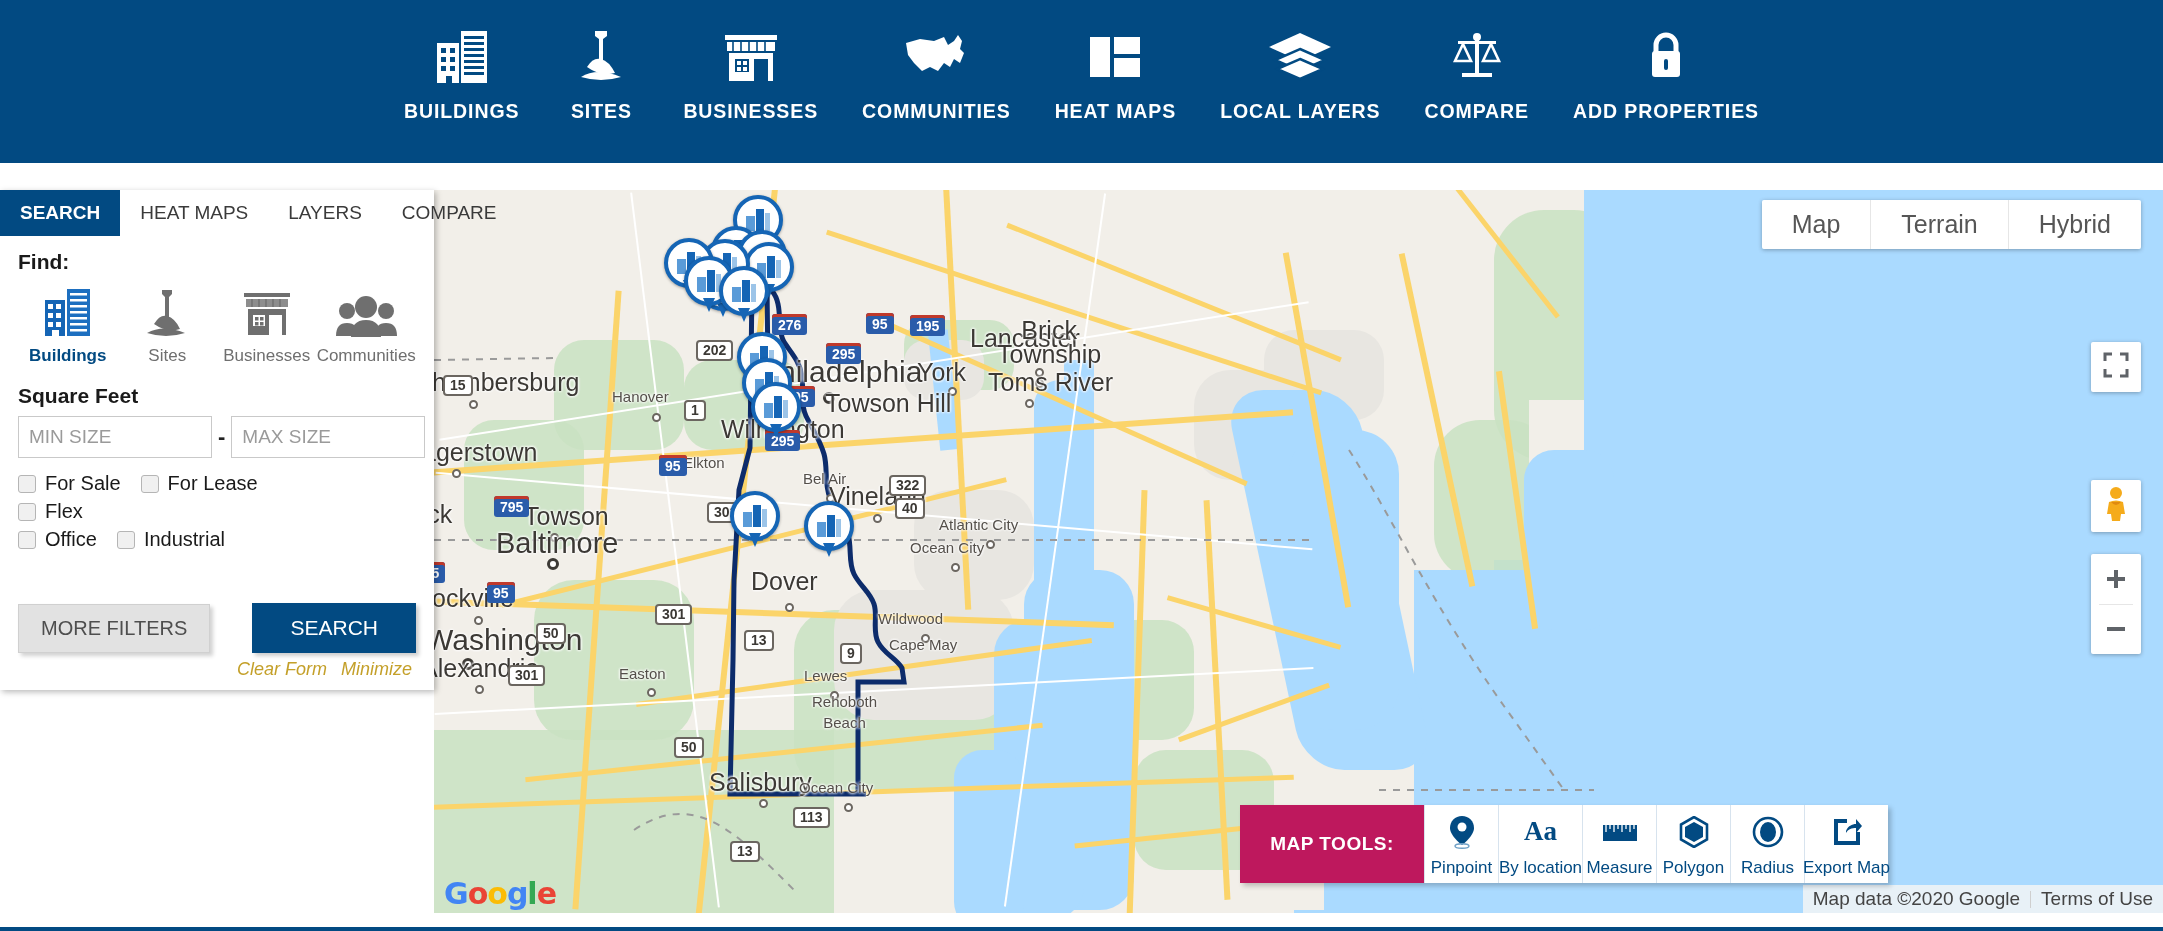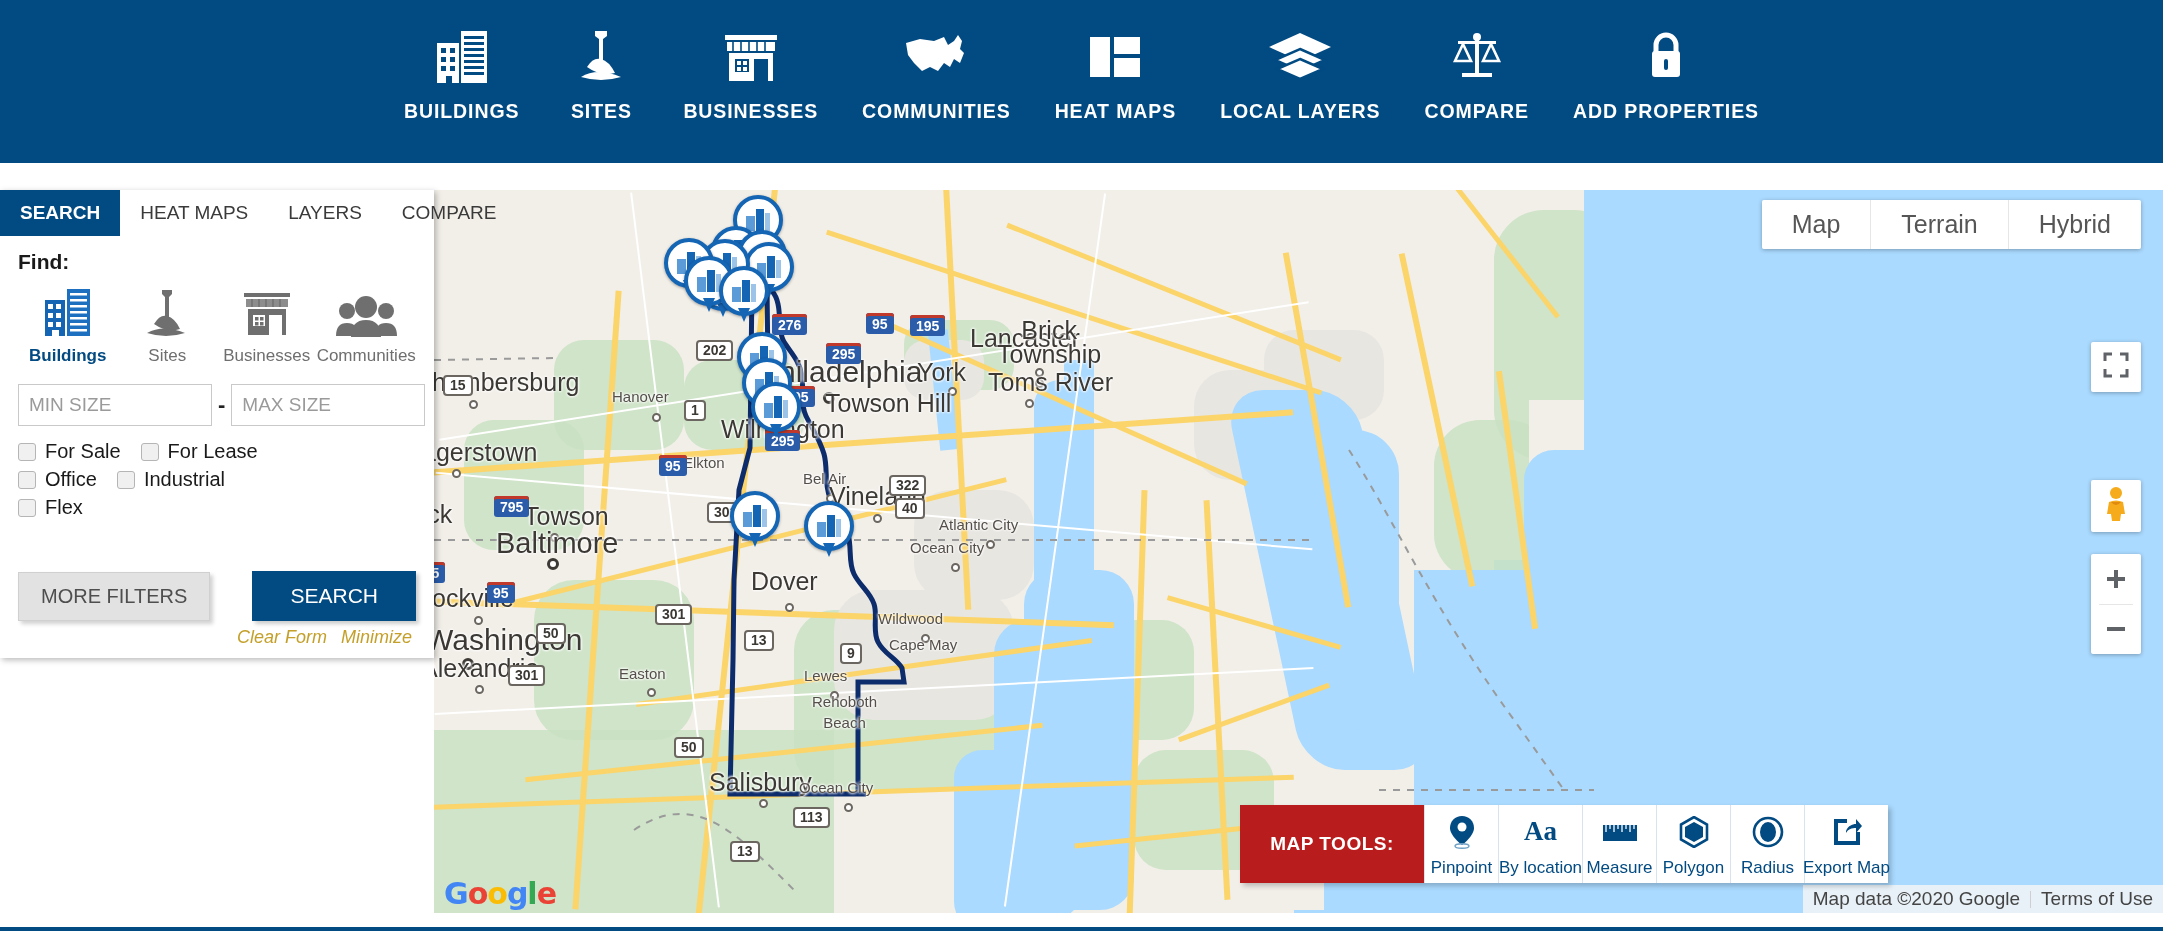--- a/index.html
+++ b/index.html
@@ -124,21 +124,21 @@
   }
   #attrib .at { padding:3px 10px; }
   #attrib .sep { width:1px; height:17px; background:#cfcfcf; }
 
   
   #maptools {
     position:absolute; left:1240px; top:805px; height:78px;
     display:flex; box-shadow: 3px 3px 5px rgba(0,0,0,.22);
   }
   #mt-label {
-    background:#b91c1c; color:#fff; font-weight:bold; font-size:19px;
+    background:#be185d; color:#fff; font-weight:bold; font-size:19px;
     letter-spacing:.5px; display:flex; align-items:center; justify-content:center;
     width:184px; height:78px;
   }
   .tool {
     background:#fff; width:74px; height:78px; border-left:1px solid #d7e3ee;
     display:flex; flex-direction:column; align-items:center; justify-content:flex-end;
     padding-bottom:5px; cursor:pointer;
   }
   .tool.wide { width:84px; }
   .tool .ti { flex:1; display:flex; align-items:center; justify-content:center; }
@@ -857,46 +857,47 @@
             <path d="M40 42 q0 -13 11 -13 q11 0 11 13 z" fill="#6f6f6f"></path>
             <circle cx="31" cy="13" r="11" fill="#6f6f6f"></circle>
             <path d="M16 43 q0 -17 15 -17 q15 0 15 17 z" fill="#6f6f6f"></path>
           </svg>
         </span>
         <span class="find-txt">Communities</span>
       </div>
 
     </div>
 
+    <div class="sec-lbl">Square Feet</div>
 
     <div id="size-row">
       <input class="size-in" type="text" placeholder="MIN SIZE" style="">
       <span class="dash">-</span>
       <input class="size-in" type="text" placeholder="MAX SIZE" style="">
     </div>
 
     <div class="cbrow">
       <span class="cb"></span>
       <span class="cb-lbl">For Sale</span>
       <span class="cb"></span>
       <span class="cb-lbl">For Lease</span>
     </div>
 
 
     <div id="typegrid">
       <div class="typerow">
         <span class="cb"></span>
+        <span class="cb-lbl">Flex</span>
+      </div>
+      <div class="typerow">
+        <span class="cb"></span>
         <span class="cb-lbl">Office</span>
         <span class="cb"></span>
         <span class="cb-lbl">Industrial</span>
       </div>
-      <div class="typerow">
-        <span class="cb"></span>
-        <span class="cb-lbl">Flex</span>
-      </div>
     </div>
 
     <div id="btnrow">
       <div id="more-filters">MORE FILTERS</div>
       <div id="search-btn">SEARCH</div>
     </div>
 
     <div id="linkrow">
       <span class="plink">Clear Form</span>
       <span class="plink">Minimize</span>

